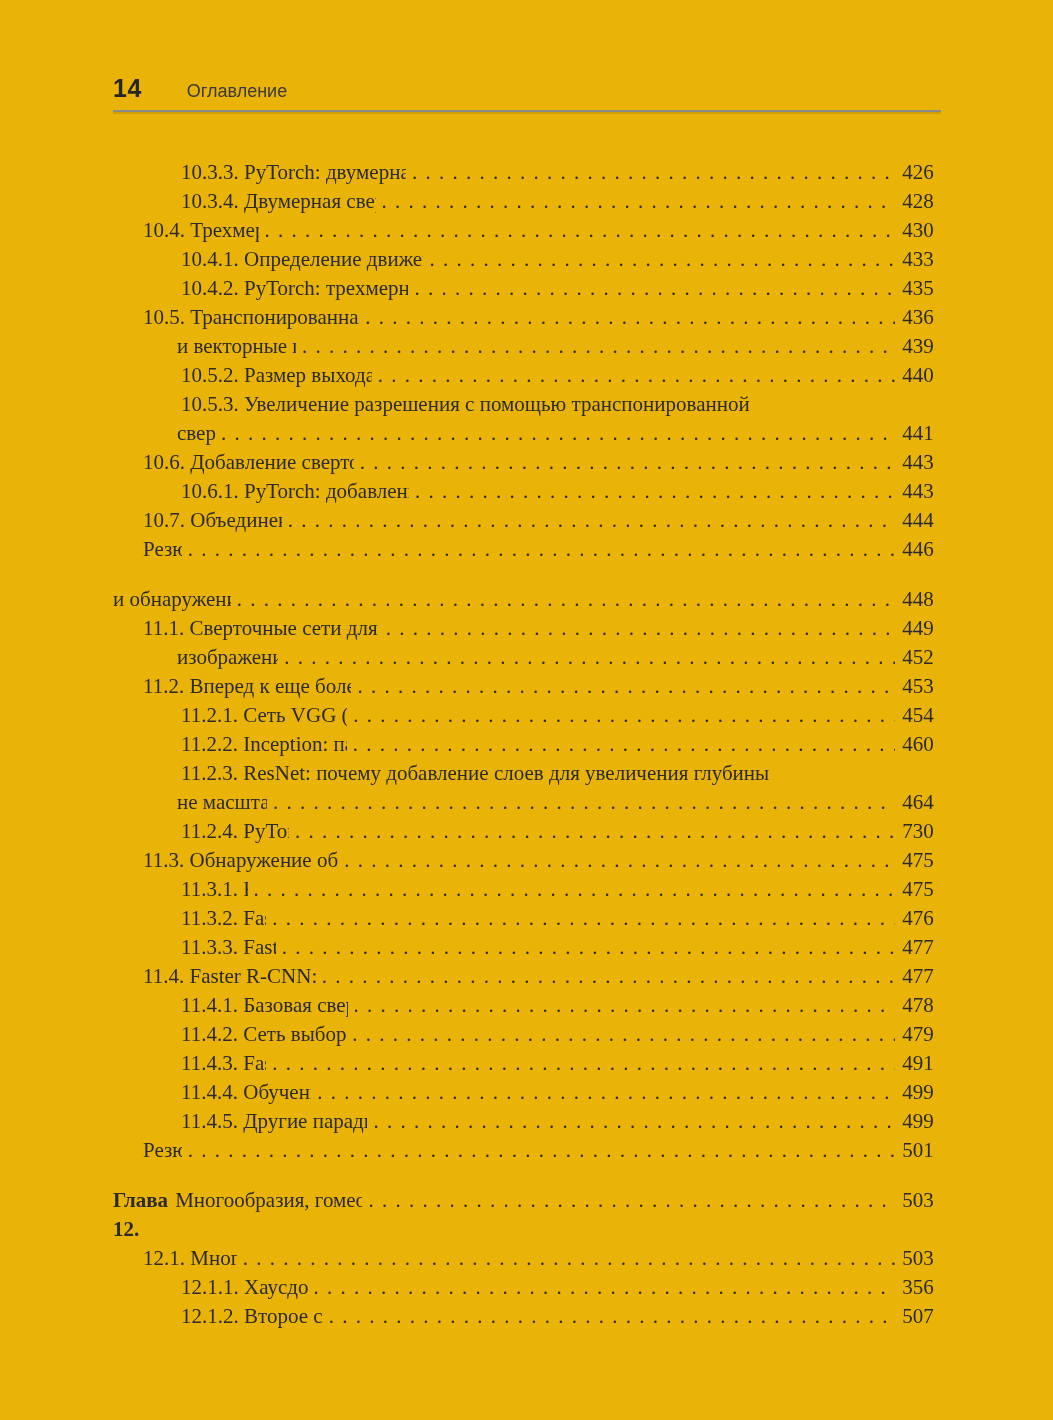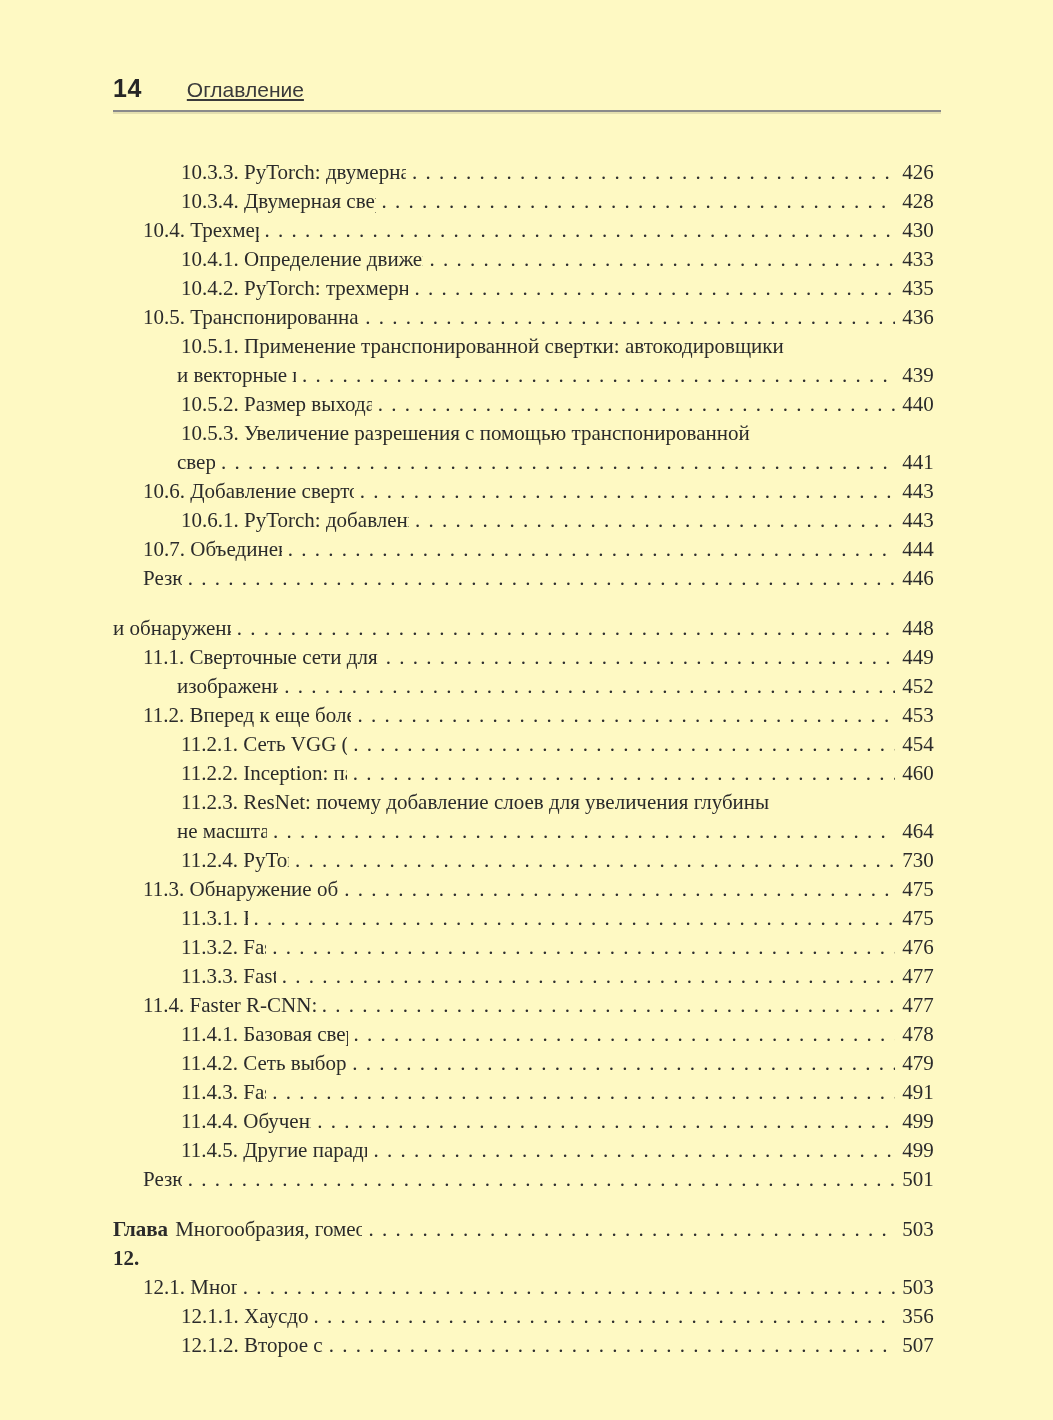--- a/index.html
+++ b/index.html
@@ -1,27 +1,27 @@
 <!DOCTYPE html>
 <html lang="ru"><head>
 <meta charset="utf-8">
 <style>
   html, body { margin: 0; padding: 0; background: #ffffff; }
   body {
     width: 1053px; height: 1420px; position: relative; overflow: hidden;
     font-family: "Liberation Serif", "DejaVu Serif", serif;
     color: #2b2b2b;
   }
-  .page { position: absolute; inset: 0; background: #fef9c3; }
+  .page { position: absolute; inset: 0; background: #eab308; }
 
   
   .header { position: absolute; left: 113px; right: 112px; top: 74px; }
   .header-row { display: flex; align-items: baseline; font-family: "Liberation Sans", "DejaVu Sans", sans-serif; }
   .folio { font-size: 25px; font-weight: 700; color: #262626; letter-spacing: 0.5px; }
-  .running-title { font-size: 21px; color: #3a3a3a; margin-left: 45px; text-decoration: underline; }
+  .running-title { font-size: 18px; color: #3a3a3a; margin-left: 45px; }
   .header-rule { margin-top: 7px; height: 2px; background: #8a8a8a; box-shadow: 0 2px 0 rgba(0,0,0,0.10); }
 
   
   .toc { position: absolute; left: 113px; right: 112px; top: 158px; font-size: 21px; line-height: 29px; }
   .group { margin-bottom: 21px; }
   .group:last-child { margin-bottom: 16px; }
   .row { display: flex; align-items: baseline; }
   .row.l0 { padding-left: 0; }
   .row.l1 { padding-left: 30px; }
   .row.l2 { padding-left: 68px; }
@@ -72,23 +72,20 @@
         <div class="row l2">
           <span class="entry-text">10.4.2. PyTorch: трехмерная свертка с заранее заданными весами</span>
           <span class="leader"></span>
           <span class="page-num">435</span>
         </div>
         <div class="row l1">
           <span class="entry-text">10.5. Транспонированная, или дробно-шаговая, свертка.</span>
           <span class="leader"></span>
           <span class="page-num">436</span>
         </div>
-        <div class="row l2">
-          <span class="entry-text">10.5.1. Применение транспонированной свертки: автокодировщики</span>
-        </div>
         <div class="row l2 cont">
           <span class="entry-text">и векторные представления</span>
           <span class="leader"></span>
           <span class="page-num">439</span>
         </div>
         <div class="row l2">
           <span class="entry-text">10.5.2. Размер выхода транспонированной свертки</span>
           <span class="leader"></span>
           <span class="page-num">440</span>
         </div>

